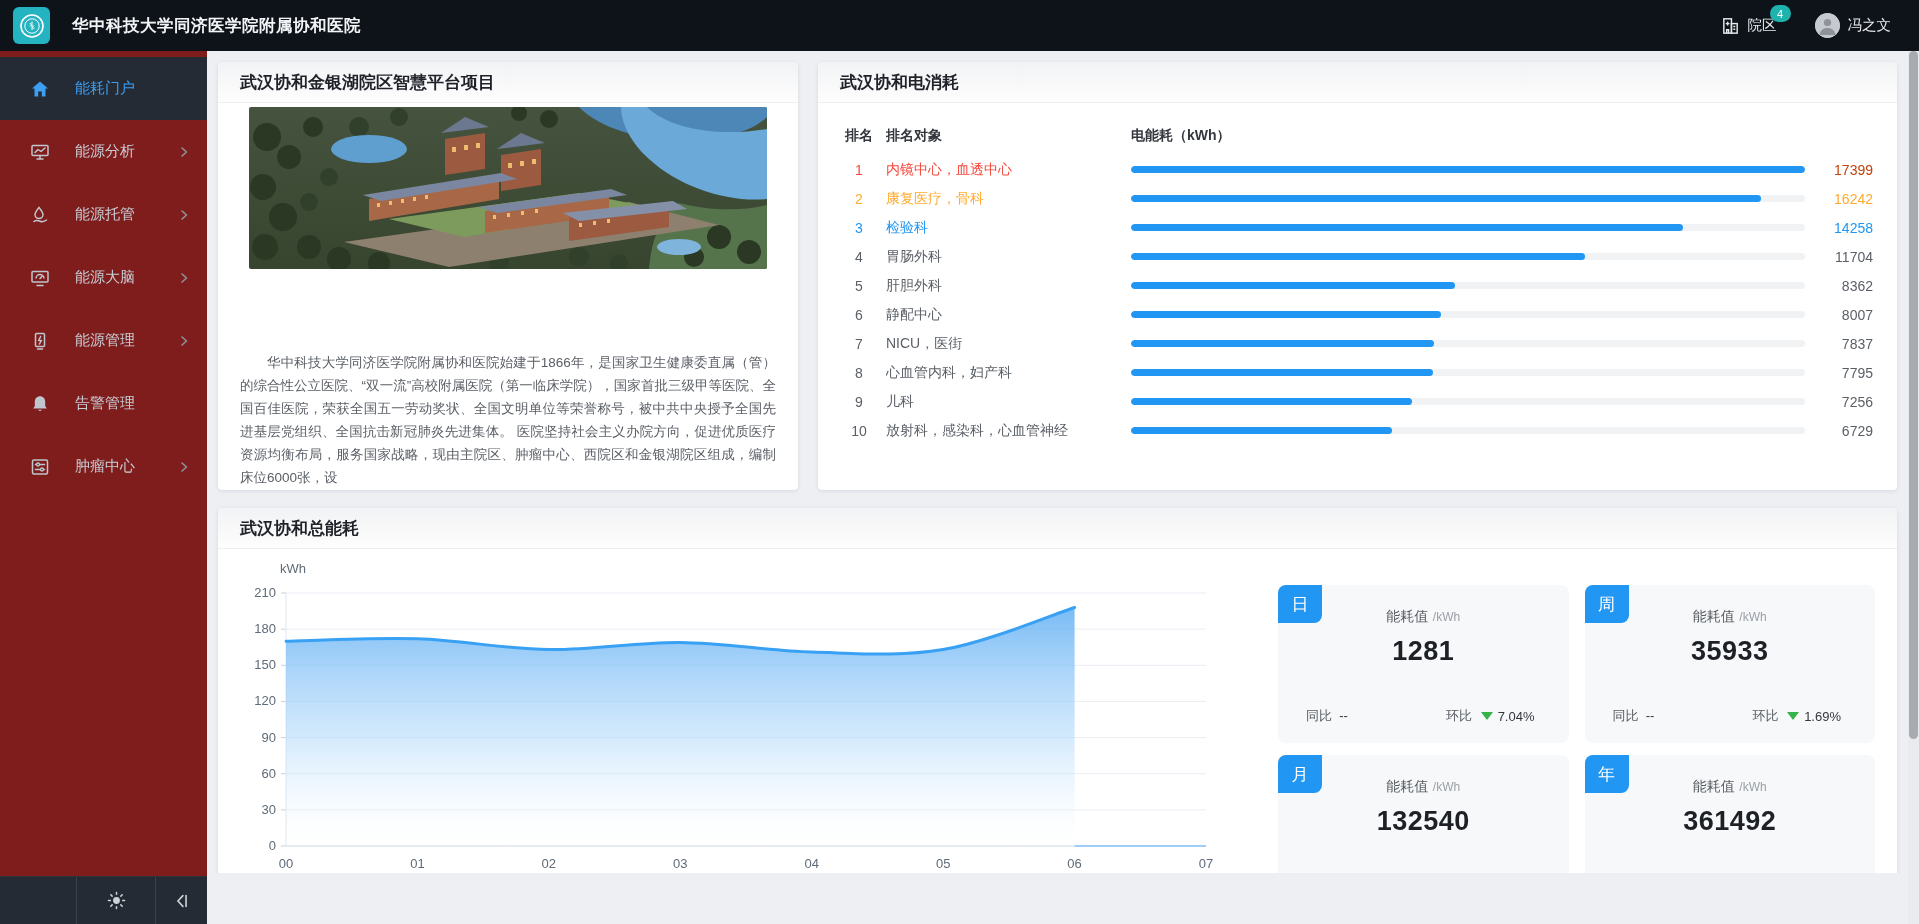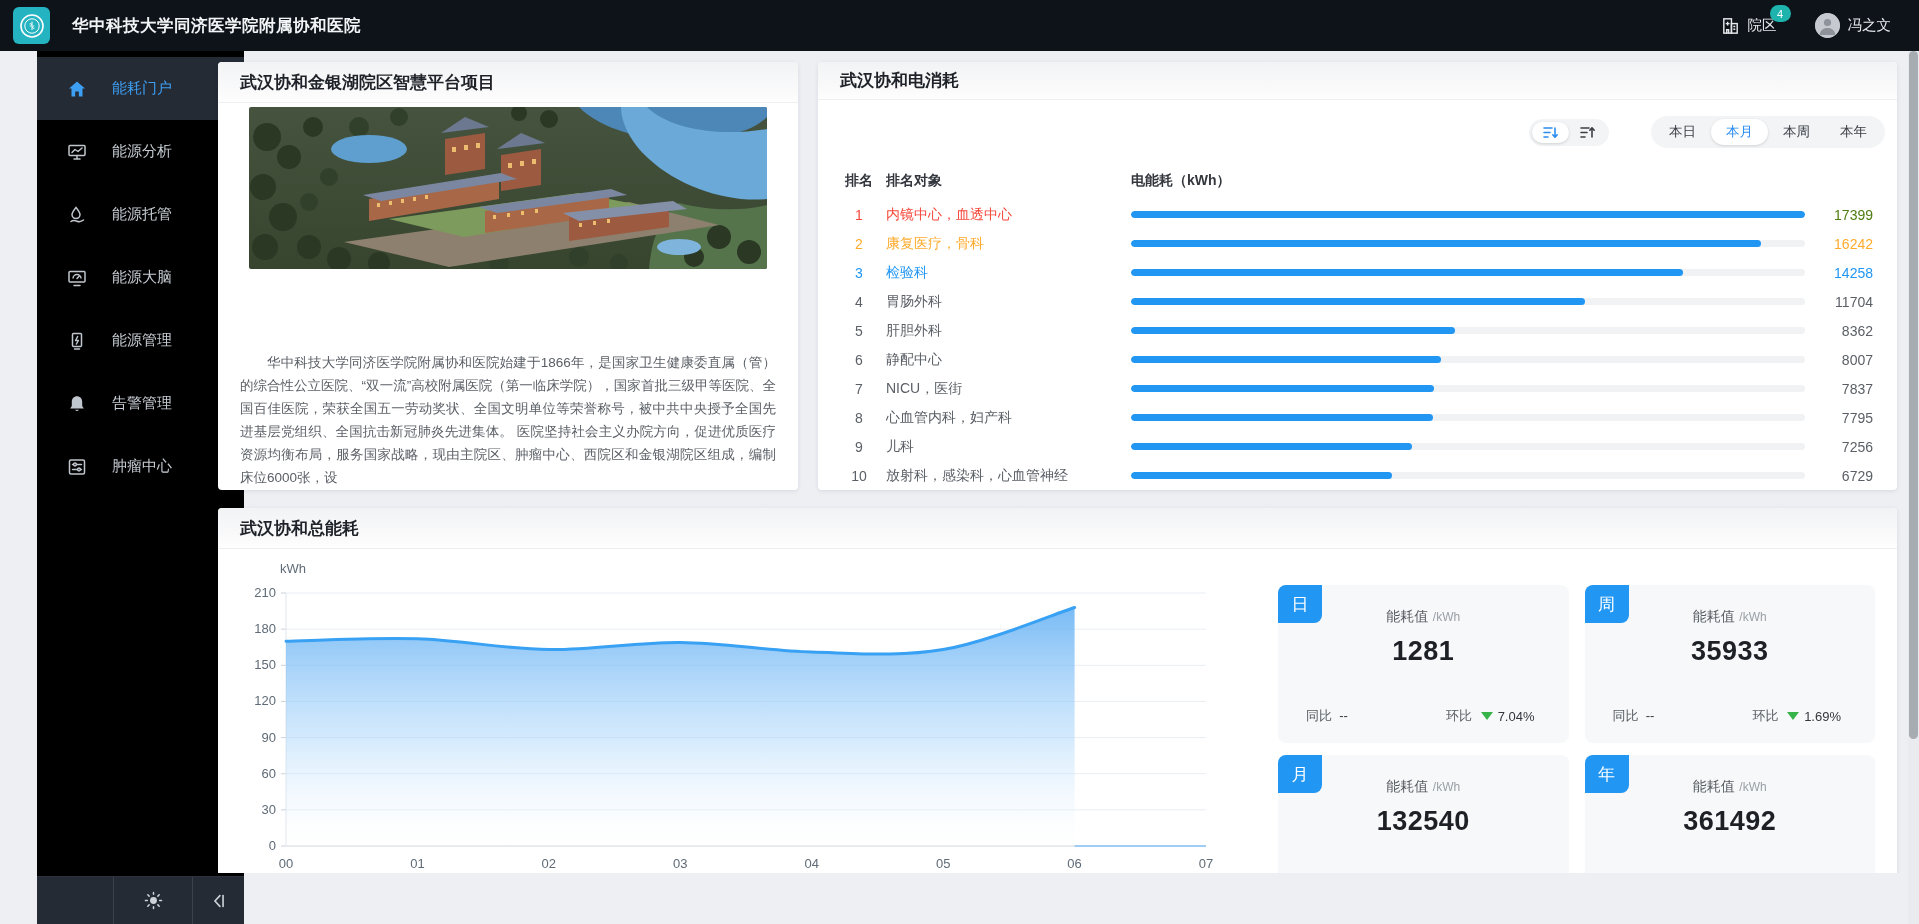--- a/index.html
+++ b/index.html
@@ -12,21 +12,21 @@
   .logo{width:37px;height:37px;margin-left:13px;border-radius:6px;background:#24b3c0;
         display:flex;align-items:center;justify-content:center;flex:0 0 auto;}
   .app-title{color:#f2f4f6;font-size:16.5px;font-weight:700;margin-left:22px;letter-spacing:.5px;}
   .top-right{display:flex;align-items:center;gap:38px;margin-right:28px;}
   .campus{display:flex;align-items:center;color:#e8eaee;font-size:14.5px;gap:7px;position:relative;cursor:pointer;}
   .badge{position:absolute;right:-14px;top:-10px;min-width:17px;height:17px;border-radius:9px;background:#1fb3ad;
          color:#fff;font-size:11px;display:flex;align-items:center;justify-content:center;padding:0 2px;}
   .user{display:flex;align-items:center;color:#e8eaee;font-size:14.5px;gap:8px;cursor:pointer;}
   .avatar{width:25px;height:25px;border-radius:50%;background:#b9bcc2;display:flex;align-items:flex-end;justify-content:center;overflow:hidden;}
   
-  .sidebar{position:absolute;left:0;top:51px;width:207px;height:873px;background:#000000;margin-left:37px;}
+  .sidebar{position:absolute;left:0;top:51px;width:207px;height:873px;background:#7f1d1d;}
   .menu{padding-top:6px;}
   .side-item{height:63px;display:flex;align-items:center;padding:0 16px 0 30px;color:#c6ccd3;
              font-size:15px;cursor:pointer;position:relative;}
   .side-item .icon{width:20px;height:20px;display:inline-flex;color:#c0c6cd;}
   .side-label{margin-left:25px;flex:1;}
   .side-item .chev{width:14px;height:14px;color:#8d949c;}
   .side-item.active{background:#242b35;color:#3d9ef2;}
   .side-item.active .icon{color:#3d9ef2;}
   .side-footer{position:absolute;left:0;bottom:0;width:207px;height:47px;background:#242b34;
                display:flex;border-top:1px solid #2c333d;}
@@ -334,63 +334,37 @@
             <rect x="271" y="54" width="4" height="5"></rect>
               <rect x="283" y="52" width="4" height="5"></rect>
           </g>
           <ellipse cx="430" cy="140" rx="22" ry="8" fill="#7fb4dd"></ellipse>
         </svg>
         <p class="project-desc">华中科技大学同济医学院附属协和医院始建于1866年，是国家卫生健康委直属（管）的综合性公立医院、“双一流”高校附属医院（第一临床学院），国家首批三级甲等医院、全国百佳医院，荣获全国五一劳动奖状、全国文明单位等荣誉称号，被中共中央授予全国先进基层党组织、全国抗击新冠肺炎先进集体。 医院坚持社会主义办院方向，促进优质医疗资源均衡布局，服务国家战略，现由主院区、肿瘤中心、西院区和金银湖院区组成，编制床位6000张，设</p>
       </section>
 
       <section class="card ranking-card">
         <div class="card-hd">武汉协和电消耗</div>
-        <div class="rk-controls">
-          <div class="pill-group">
-              <span class="pill icon-pill active">
-                <span class="icon">
-                  <svg width="17" height="15" viewBox="0 0 17 15" fill="none" stroke="currentColor" stroke-width="1.6" stroke-linecap="round">
-                    <path d="M2 3 H10 M2 7.5 H8 M2 12 H6"></path>
-                    <path d="M13 3 V12 M10.8 9.8 L13 12.2 L15.2 9.8" stroke-linejoin="round"></path>
-                  </svg>
-                </span>
-              </span>
-              <span class="pill icon-pill">
-                <span class="icon">
-                  <svg width="17" height="15" viewBox="0 0 17 15" fill="none" stroke="currentColor" stroke-width="1.6" stroke-linecap="round">
-                    <path d="M2 3 H10 M2 7.5 H8 M2 12 H6"></path>
-                    <path d="M13 12 V3 M10.8 5.2 L13 2.8 L15.2 5.2" stroke-linejoin="round"></path>
-                  </svg>
-                </span>
-              </span>
-            </div>
-          <div class="pill-group">
-              <span class="pill">本日</span>
-              <span class="pill active">本月</span>
-              <span class="pill">本周</span>
-              <span class="pill">本年</span>
-            </div>
-        </div>
         <div class="rk-table">
           <div class="rk-head">
             <span class="col-rank">排名</span>
             <span class="col-name">排名对象</span>
             <span class="col-bar" style="font-weight:700">电能耗（kWh）</span>
             <span class="col-val"></span>
           </div>
           <div class="rk-rows">
               <div class="rk-row">
                 <span class="col-rank" style="color: rgb(245, 73, 61);">1</span>
                 <span class="col-name" style="color: rgb(245, 73, 61);">内镜中心，血透中心</span>
                 <span class="col-bar">
                   <span class="bar-track" style="display: block;">
                     <span class="bar-fill" style="width: 100%; background: rgb(33, 150, 243);"></span>
                   </span>
                 </span>
-                <span class="col-val" style="color: #4d7c0f;">17399</span>
+                <span class="col-val" style="color: #c2410c;">17399</span>
               </div>
               <div class="rk-row">
                 <span class="col-rank" style="color: rgb(255, 170, 44);">2</span>
                 <span class="col-name" style="color: rgb(255, 170, 44);">康复医疗，骨科</span>
                 <span class="col-bar">
                   <span class="bar-track" style="display: block;">
                     <span class="bar-fill" style="width: 93.4%; background: rgb(33, 150, 243);"></span>
                   </span>
                 </span>
                 <span class="col-val" style="color: rgb(255, 170, 44);">16242</span>

